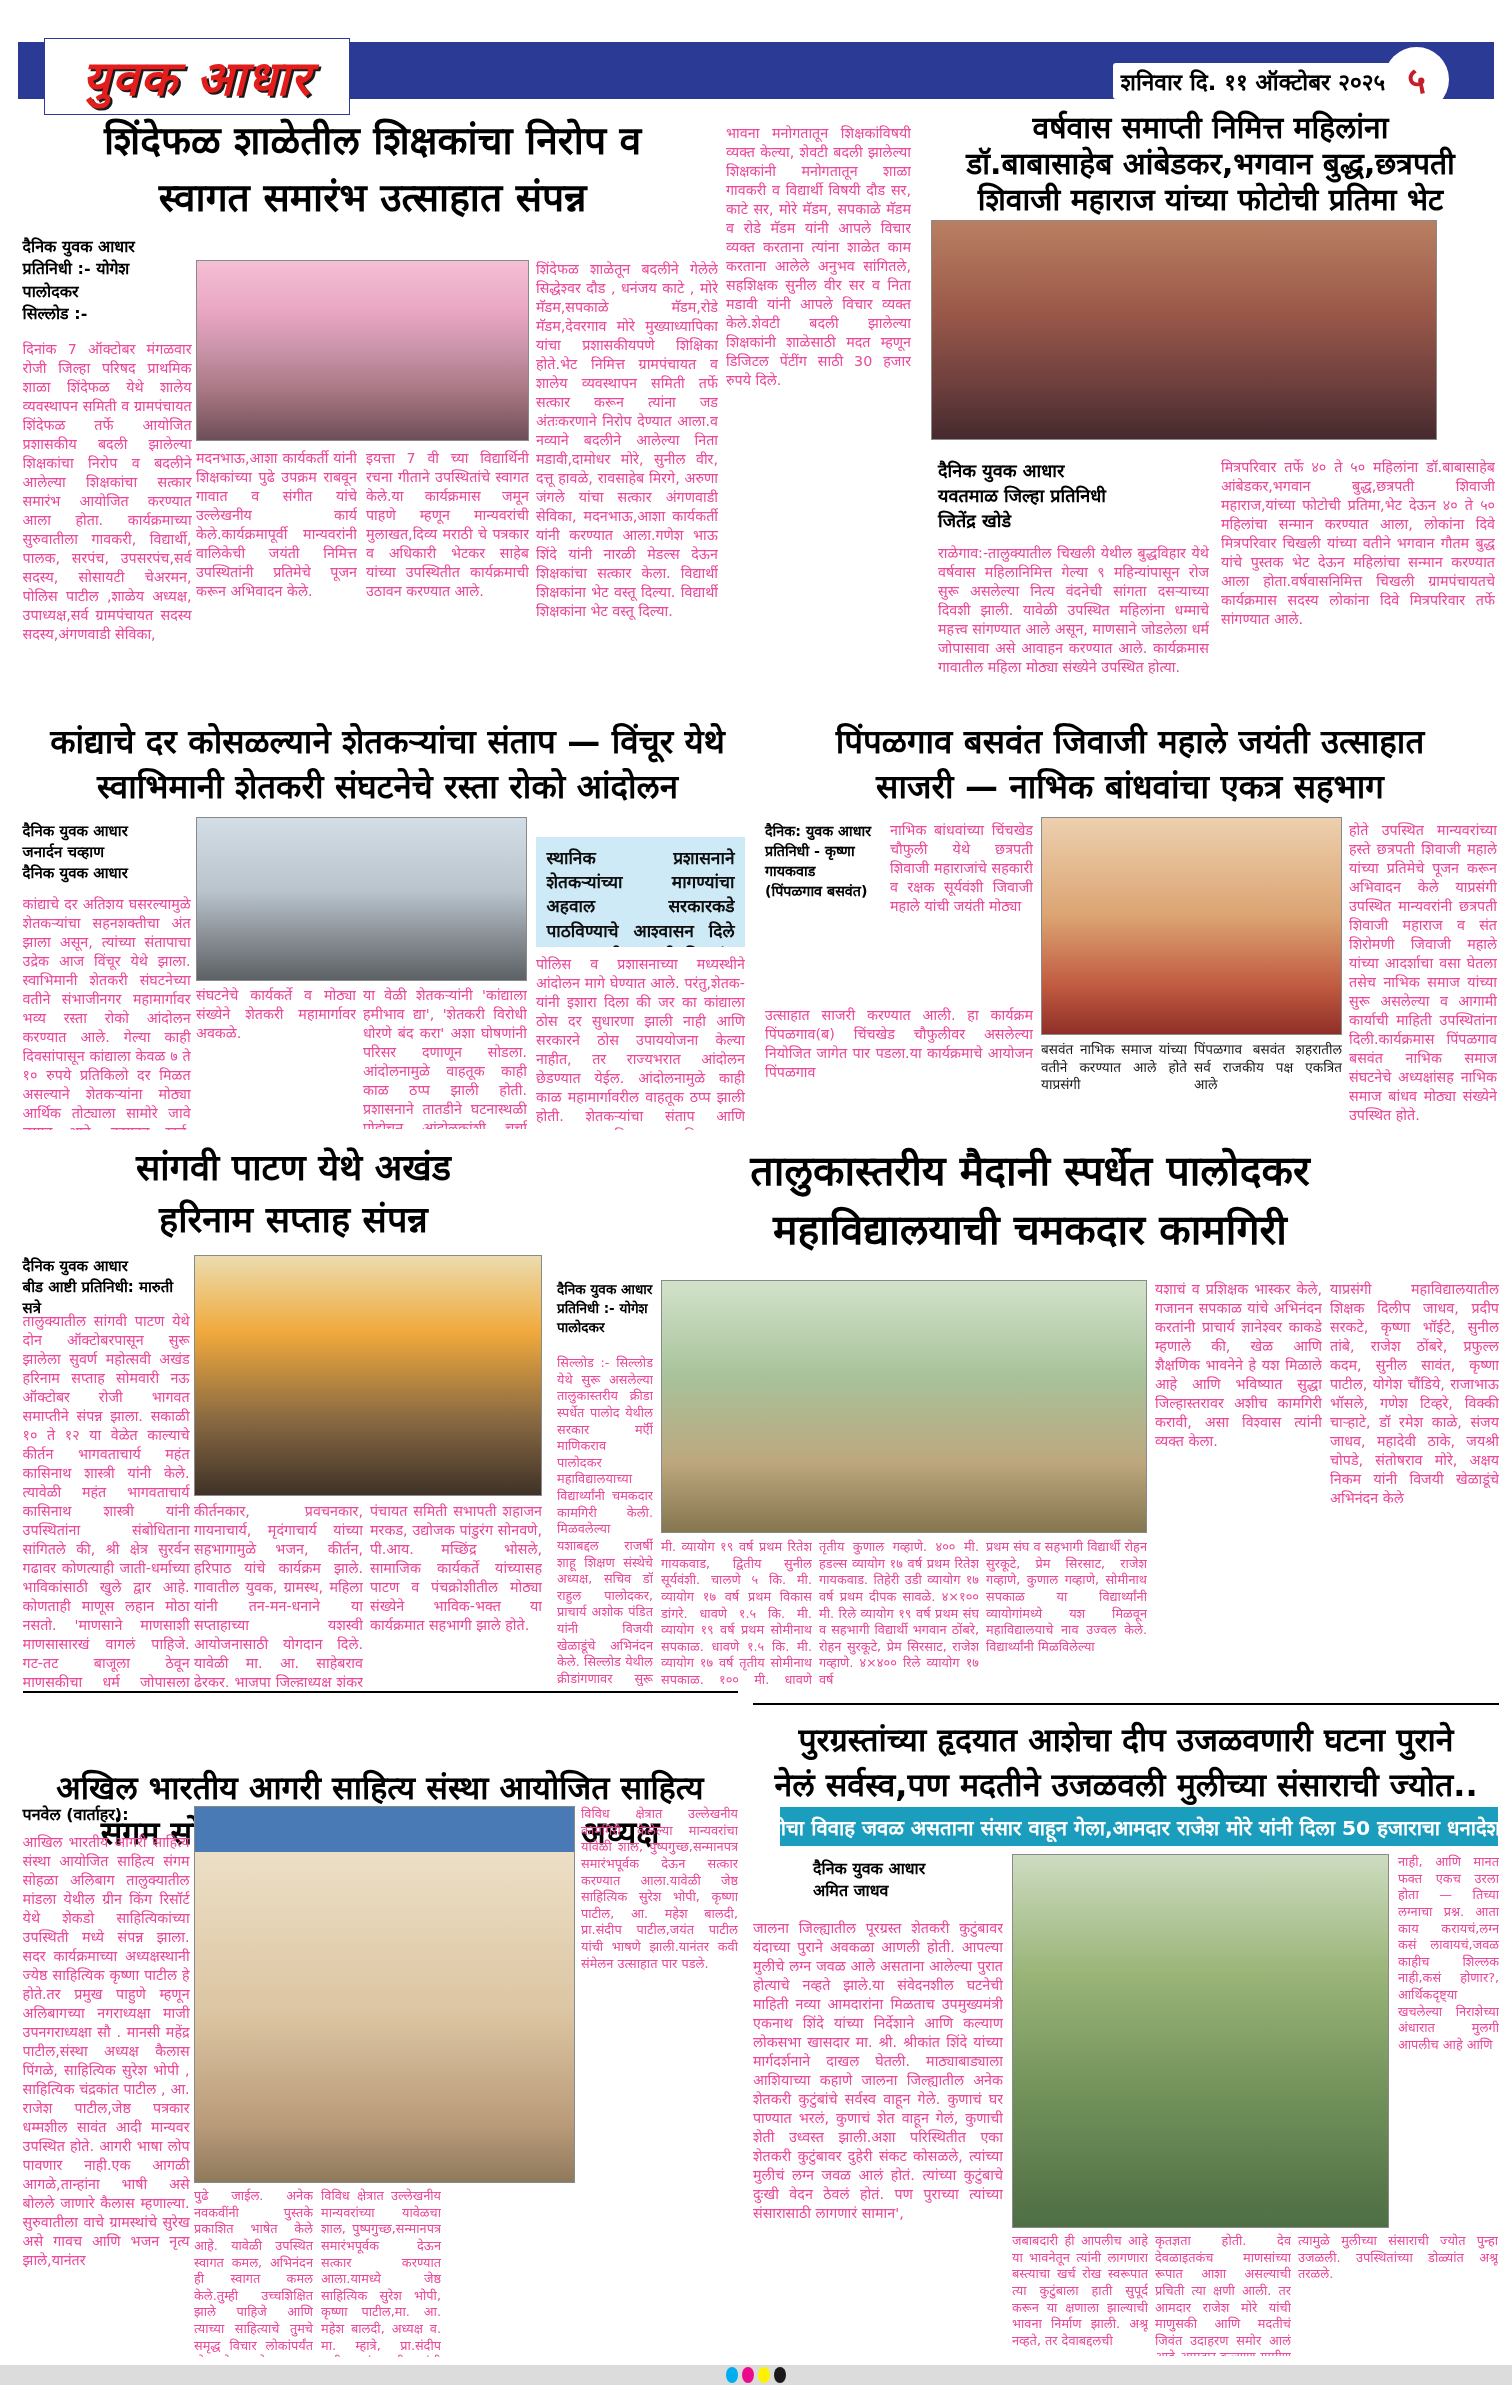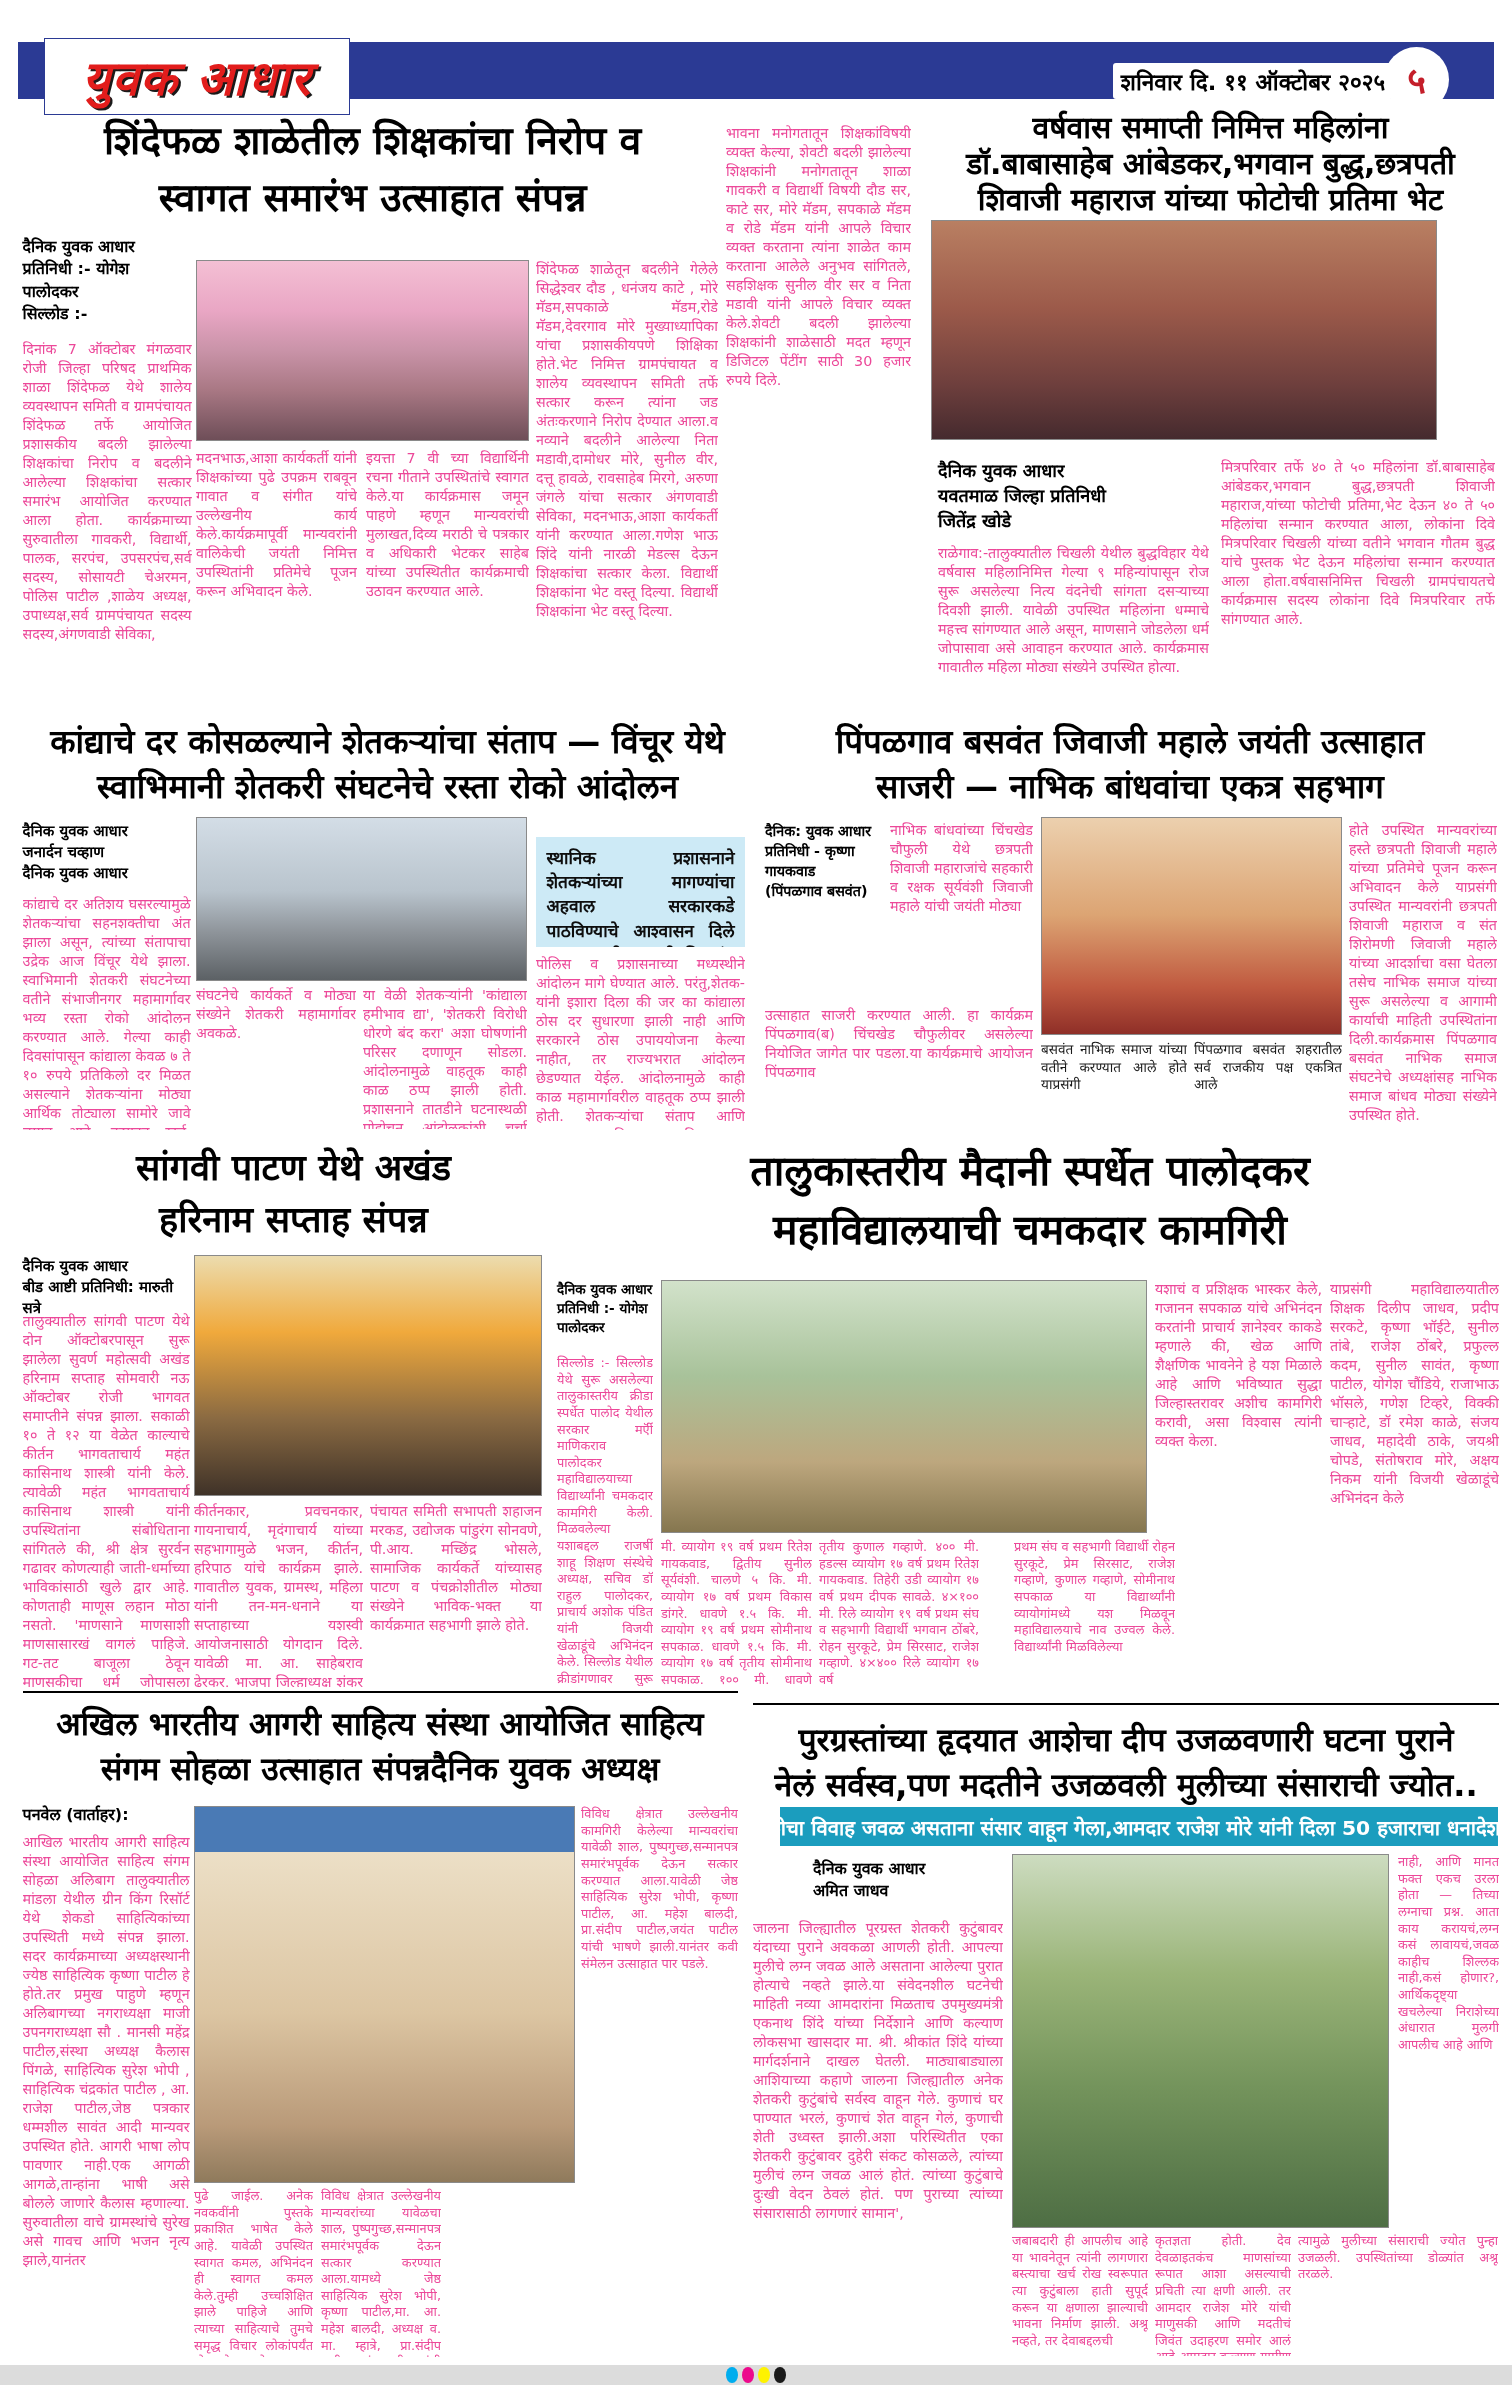--- a/index.html
+++ b/index.html
@@ -138,28 +138,28 @@
   </div>
   <div class="abs byline" style="left:557px;top:1280px;width:96px;font-size:13.6px;">
     <span>दैनिक युवक आधार</span>
     <span>प्रतिनिधी :- योगेश</span>
     <span>पालोदकर</span>
   </div>
   <div class="abs body-txt small-txt" style="left:557px;top:1355px;width:96px;height:331px;">सिल्लोड :- सिल्लोड येथे सुरू असलेल्या तालुकास्तरीय क्रीडा स्पर्धेत पालोद येथील सरकार मर्ऍी माणिकराव पालोदकर महाविद्यालयाच्या विद्यार्थ्यांनी चमकदार कामगिरी केली. मिळवलेल्या यशाबद्दल राजर्षी शाहू शिक्षण संस्थेचे अध्यक्ष, सचिव डॉ राहुल पालोदकर, प्राचार्य अशोक पंडित यांनी विजयी खेळाडूंचे अभिनंदन केले. सिल्लोड येथील क्रीडांगणावर सुरू असलेल्या तालुकास्तरीय क्रीडा स्पर्धेत सहभाग घेत पालोदकर महाविद्यालयाच्या विद्यार्थ्यांनी चालणे ५ कि.</div>
   <div class="abs photo ph6" style="left:661px;top:1280px;width:486px;height:253px;"></div>
   <div class="abs body-txt small-txt" style="left:661px;top:1539px;width:151px;height:148px;">मी. व्यायोग १९ वर्ष प्रथम रितेश गायकवाड, द्वितीय सुनील सूर्यवंशी. चालणे ५ कि. मी. व्यायोग १७ वर्ष प्रथम विकास डांगरे. धावणे १.५ कि. मी. व्यायोग १९ वर्ष प्रथम सोमीनाथ सपकाळ. धावणे १.५ कि. मी. व्यायोग १७ वर्ष तृतीय सोमीनाथ सपकाळ. १०० मी. धावणे व्यायोग १७ वर्ष प्रथम राहुल गव्हाणे.</div>
   <div class="abs body-txt small-txt" style="left:819px;top:1539px;width:160px;height:148px;">तृतीय कुणाल गव्हाणे. ४०० मी. हडल्स व्यायोग १७ वर्ष प्रथम रितेश गायकवाड. तिहेरी उडी व्यायोग १७ वर्ष प्रथम दीपक सावळे. ४×१०० मी. रिले व्यायोग १९ वर्ष प्रथम संघ व सहभागी विद्यार्थी भगवान ठोंबरे, रोहन सुरकूटे, प्रेम सिरसाट, राजेश गव्हाणे. ४×४०० रिले व्यायोग १७ वर्ष</div>
-  <div class="abs body-txt small-txt" style="left:986px;top:1539px;width:161px;height:148px;margin-left:28px;">प्रथम संघ व सहभागी विद्यार्थी रोहन सुरकूटे, प्रेम सिरसाट, राजेश गव्हाणे, कुणाल गव्हाणे, सोमीनाथ सपकाळ या विद्यार्थ्यांनी व्यायोगांमध्ये यश मिळवून महाविद्यालयाचे नाव उज्वल केले. विद्यार्थ्यांनी मिळविलेल्या</div>
+  <div class="abs body-txt small-txt" style="left:986px;top:1539px;width:161px;height:148px;">प्रथम संघ व सहभागी विद्यार्थी रोहन सुरकूटे, प्रेम सिरसाट, राजेश गव्हाणे, कुणाल गव्हाणे, सोमीनाथ सपकाळ या विद्यार्थ्यांनी व्यायोगांमध्ये यश मिळवून महाविद्यालयाचे नाव उज्वल केले. विद्यार्थ्यांनी मिळविलेल्या</div>
   <div class="abs body-txt" style="left:1155px;top:1280px;width:167px;height:407px;">यशाचं व प्रशिक्षक भास्कर केले, गजानन सपकाळ यांचे अभिनंदन करतांनी प्राचार्य ज्ञानेश्वर काकडे म्हणाले की, खेळ आणि शैक्षणिक भावनेने हे यश मिळाले आहे आणि भविष्यात सुद्धा जिल्हास्तरावर अशीच कामगिरी करावी, असा विश्वास त्यांनी व्यक्त केला.</div>
   <div class="abs body-txt" style="left:1330px;top:1280px;width:169px;height:407px;">याप्रसंगी महाविद्यालयातील शिक्षक दिलीप जाधव, प्रदीप सरकटे, कृष्णा भॉईटे, सुनील तांबे, राजेश ठोंबरे, प्रफुल्ल कदम, सुनील सावंत, कृष्णा पाटील, योगेश चौंडिये, राजाभाऊ भॉसले, गणेश टिव्हरे, विक्की चाऱ्हाटे, डॉ रमेश काळे, संजय जाधव, महादेवी ठाके, जयश्री चोपडे, संतोषराव मोरे, अक्षय निकम यांनी विजयी खेळाडूंचे अभिनंदन केले</div>
 
   <div class="abs rule" style="left:22.6px;top:1691px;width:715px;height:2.3px;"></div>
   <div class="abs rule" style="left:753px;top:1703px;width:746px;height:2.3px;"></div>
 
-  <div class="abs headline" style="left:30px;top:1702px;width:700px;font-size:32px;line-height:1.4;">
+  <div class="abs headline" style="left:30px;top:1766px;width:700px;font-size:32px;line-height:1.4;">
     <span class="hl-line">अखिल भारतीय आगरी साहित्य संस्था आयोजित साहित्य</span>
     <span class="hl-line">संगम सोहळा उत्साहात संपन्नदैनिक युवक अध्यक्ष</span>
   </div>
   <div class="abs byline" style="left:22.6px;top:1804px;width:167px;font-size:16px;">
     <span>पनवेल (वार्ताहर):</span>
   </div>
   <div class="abs body-txt" style="left:22.6px;top:1833px;width:167px;height:524px;">आखिल भारतीय आगरी साहित्य संस्था आयोजित साहित्य संगम सोहळा अलिबाग तालुक्यातील मांडला येथील ग्रीन किंग रिसॉर्ट येथे शेकडो साहित्यिकांच्या उपस्थिती मध्ये संपन्न झाला. सदर कार्यक्रमाच्या अध्यक्षस्थानी ज्येष्ठ साहित्यिक कृष्णा पाटील हे होते.तर प्रमुख पाहुणे म्हणून अलिबागच्या नगराध्यक्षा माजी उपनगराध्यक्षा सौ . मानसी महेंद्र पाटील,संस्था अध्यक्ष कैलास पिंगळे, साहित्यिक सुरेश भोपी , साहित्यिक चंद्रकांत पाटील , आ. राजेश पाटील,जेष्ठ पत्रकार धम्मशील सावंत आदी मान्यवर उपस्थित होते. आगरी भाषा लोप पावणार नाही.एक आगळी आगळे,तान्हांना भाषी असे बोलले जाणारे कैलास म्हणाल्या. सुरुवातीला वाचे ग्रामस्थांचे सुरेख असे गावच आणि भजन नृत्य झाले,यानंतर</div>
   <div class="abs photo ph7" style="left:194px;top:1806px;width:381px;height:377px;"></div>
   <div class="abs body-txt small-txt" style="left:581px;top:1806px;width:157px;height:551px;">विविध क्षेत्रात उल्लेखनीय कामगिरी केलेल्या मान्यवरांचा यावेळी शाल, पुष्पगुच्छ,सन्मानपत्र समारंभपूर्वक देऊन सत्कार करण्यात आला.यावेळी जेष्ठ साहित्यिक सुरेश भोपी, कृष्णा पाटील, आ. महेश बालदी, प्रा.संदीप पाटील,जयंत पाटील यांची भाषणे झाली.यानंतर कवी संमेलन उत्साहात पार पडले.</div>
   <div class="abs body-txt small-txt" style="left:194px;top:2188px;width:119px;height:169px;">पुढे जाईल. अनेक नवकवींनी पुस्तके प्रकाशित भाषेत केले आहे. यावेळी उपस्थित स्वागत कमल, अभिनंदन ही स्वागत कमल केले.तुम्ही उच्चशिक्षित झाले पाहिजे आणि त्याच्या साहित्याचे तुमचे समृद्ध विचार लोकांपर्यंत पोचवावेत असे आवाहन केले. सुरुवातीला वाचे ग्रामस्थांचे सुरेख असे गावच आणि भजन कोळीनृत्य झाले.</div>

